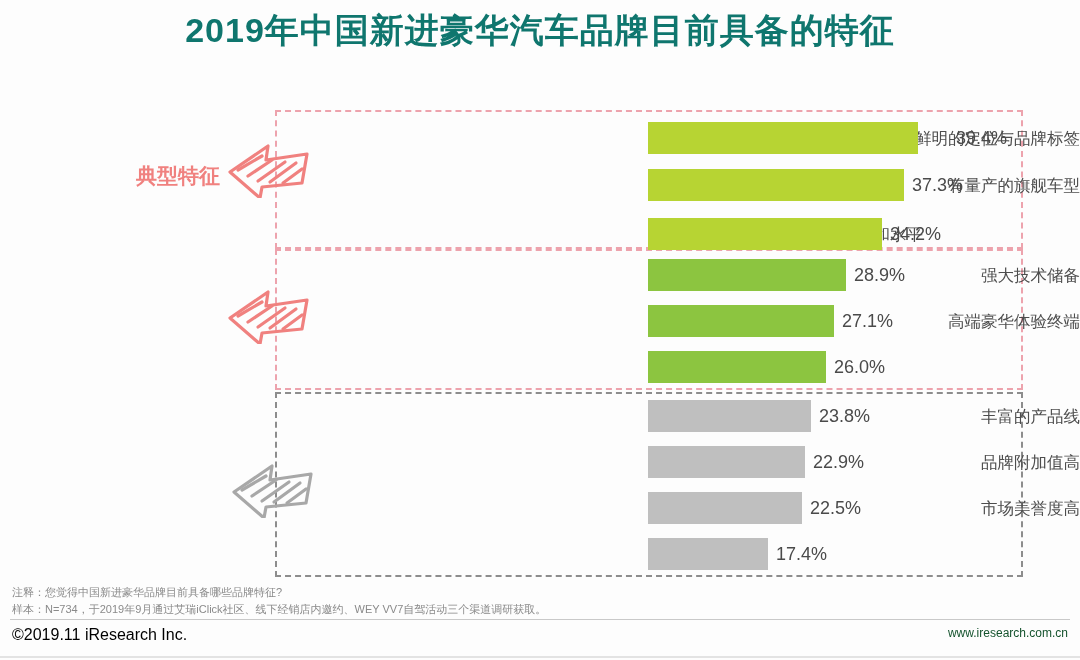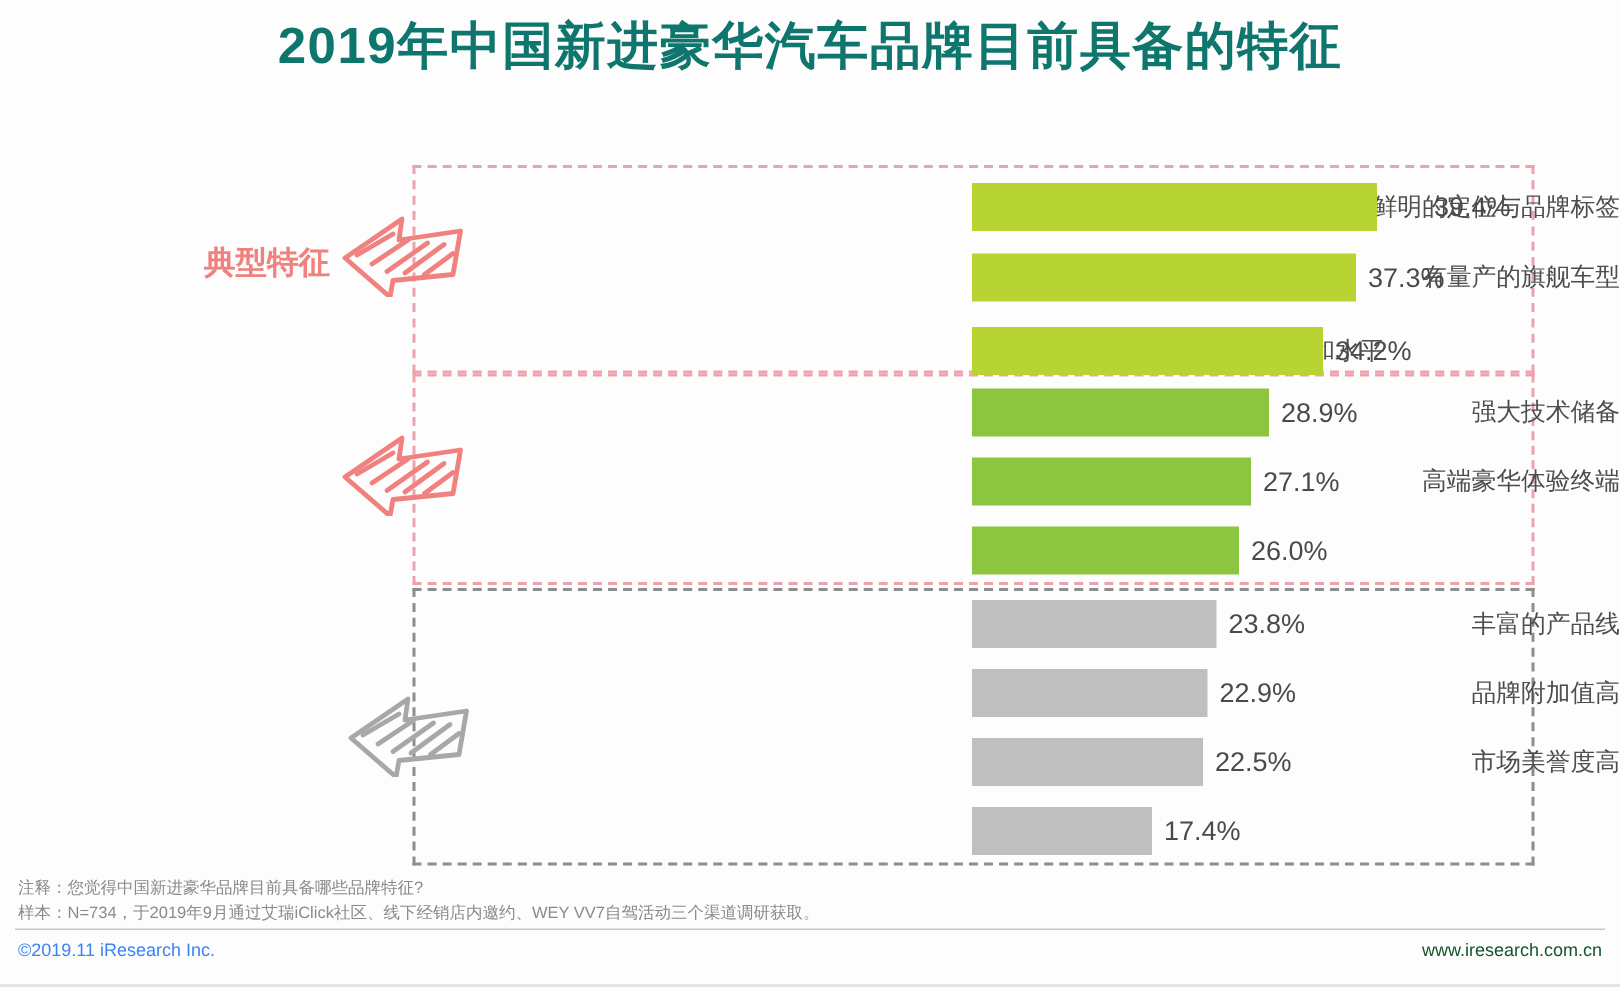--- a/index.html
+++ b/index.html
@@ -66,21 +66,21 @@
     position:absolute;left:12px;top:584px;
     font-size:11px;color:#8a8a8a;line-height:1.55;
     white-space:nowrap;
   }
   #note-rule{
     position:absolute;left:10px;top:619px;width:1060px;height:1px;
     background:#c9c9c9;
   }
   #copyright{
     position:absolute;left:12px;top:626px;
-    font-size:12px;color:#3b82f6;white-space:nowrap;
+    font-size:16px;color:#000000;white-space:nowrap;
   }
   #weburl{
     position:absolute;right:12px;top:626px;
     font-size:12px;color:#14532d;white-space:nowrap;
   }
   #bottom-rule{
     position:absolute;left:0;top:656px;width:1080px;height:2px;
     background:#e3e3e3;
   }
 </style>

